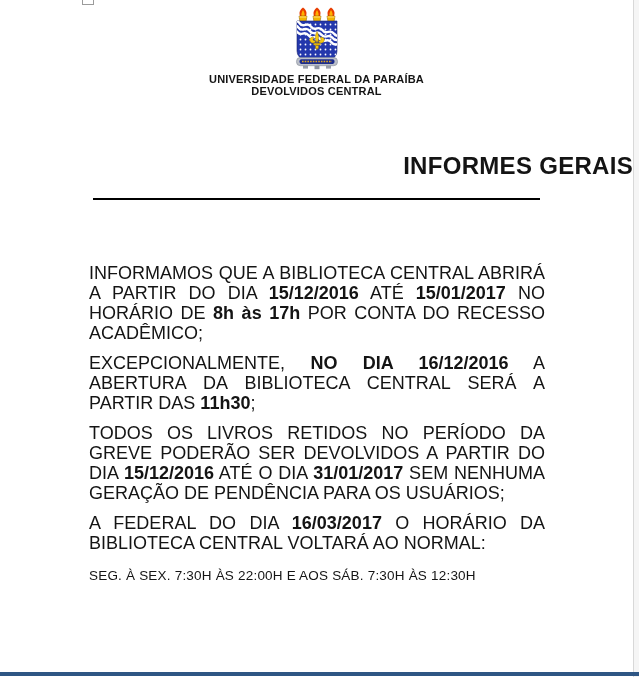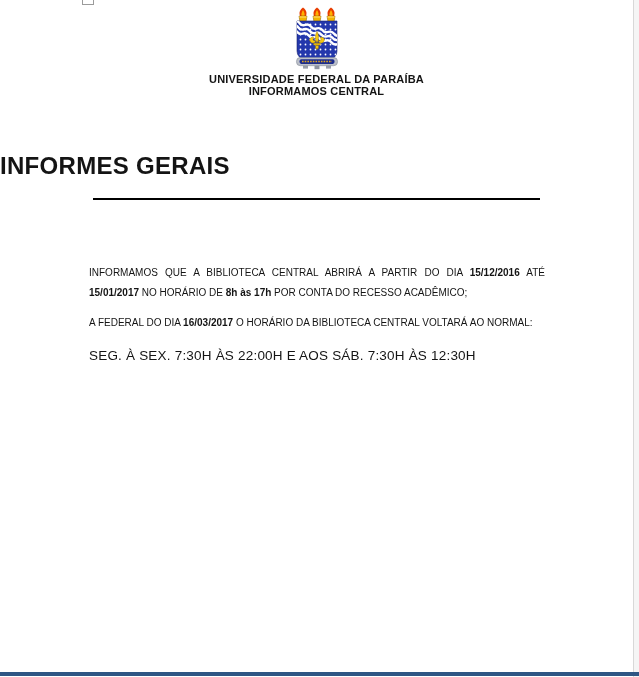--- a/index.html
+++ b/index.html
@@ -16,27 +16,27 @@
   .edge-line { position: absolute; left: 633px; top: 0; width: 1px; height: 677px; background: #d8d8d8; }
   .anchor-marker {
     position: absolute; left: 82px; top: -7px; width: 12px; height: 12px;
     border: 1px solid #9b9b9b; background: transparent;
   }
   .header { padding-top: 7px; text-align: center; }
   .logo { display: block; margin: 0 auto; }
   .org-line1 { margin-top: 3px; font-size: 11px; line-height: 12px; font-weight: bold; letter-spacing: 0.2px; }
   .org-line2 { font-size: 11px; line-height: 12px; font-weight: bold; letter-spacing: 0.2px; }
   .notice-title {
-    margin-top: 55px; text-align: left;
+    margin-top: 55px; text-align: right;
     font-size: 24px; line-height: 28px; font-weight: bold; letter-spacing: 0.3px;
   }
   .title-rule { margin: 18px 0 0 93px; width: 447px; height: 2px; background: #000; }
   .content { margin: 63px 0 0 89px; width: 456px; }
   .content p.para {
-    font-size: 10px; line-height: 20px; margin: 0 0 10px 0;
+    font-size: 18px; line-height: 20px; margin: 0 0 10px 0;
     text-align: justify; text-justify: inter-word;
   }
   .content p.para .b { font-weight: bold; }
   .schedule {
     padding-top: 3px; font-family: Liberation Sans, sans-serif;
     font-size: 13.5px; line-height: 20px; letter-spacing: 0.2px;
   }
   .signature {
     position: absolute; left: 0; top: 648px; width: 633px;
     text-align: center; font-size: 10px; line-height: 20px; margin-top: 40px;
@@ -88,29 +88,31 @@
         </g>
         <rect x="10" y="58.2" width="5" height="3.4" fill="#9aa0ac"></rect>
         <rect x="21.5" y="58.2" width="5" height="4" fill="#8f95a2"></rect>
         <rect x="33" y="58.2" width="5" height="3.4" fill="#9aa0ac"></rect>
         <rect x="3.5" y="50.5" width="41" height="8.2" rx="3.8" fill="#bcc0c9" stroke="#878d99" stroke-width="0.6"></rect>
         <rect x="6.5" y="52.3" width="35" height="4.6" rx="1.8" fill="#1d2d8d"></rect>
         <line x1="9" y1="54.6" x2="39" y2="54.6" stroke="#e0a71c" stroke-width="1.5" stroke-dasharray="1.6 1.1"></line>
       </svg>
     </span>
     <div class="org-line1">UNIVERSIDADE FEDERAL DA PARAÍBA</div>
-    <div class="org-line2">INFORMAMOS CENTRAL</div>
+    <div class="org-line2">DEVOLVIDOS CENTRAL</div>
   </div>
 
   <div class="notice-title">INFORMES GERAIS</div>
   <div class="title-rule"></div>
 
   <div class="content">
     <div id="paragraphs">
         <p class="para"><span>INFORMAMOS QUE A BIBLIOTECA CENTRAL ABRIRÁ A PARTIR DO DIA </span><span class="b">15/12/2016</span><span> ATÉ </span><span class="b">15/01/2017</span><span> NO HORÁRIO DE </span><span class="b">8h às 17h</span><span> POR CONTA DO RECESSO ACADÊMICO;</span></p>
+        <p class="para"><span>EXCEPCIONALMENTE, </span><span class="b">NO DIA 16/12/2016</span><span> A ABERTURA DA BIBLIOTECA CENTRAL SERÁ A PARTIR DAS </span><span class="b">11h30</span><span>;</span></p>
+        <p class="para"><span>TODOS OS LIVROS RETIDOS NO PERÍODO DA GREVE PODERÃO SER DEVOLVIDOS A PARTIR DO DIA </span><span class="b">15/12/2016</span><span> ATÉ O DIA </span><span class="b">31/01/2017</span><span> SEM NENHUMA GERAÇÃO DE PENDÊNCIA PARA OS USUÁRIOS;</span></p>
         <p class="para"><span>A FEDERAL DO DIA </span><span class="b">16/03/2017</span><span> O HORÁRIO DA BIBLIOTECA CENTRAL VOLTARÁ AO NORMAL:</span></p>
       </div>
     <div class="schedule">SEG. À SEX. 7:30H ÀS 22:00H E AOS SÁB. 7:30H ÀS 12:30H</div>
   </div>
 
   <div class="signature">A DIREÇÃO</div>
 </div>
 
 <div class="gutter"></div>
 <div class="edge-line"></div>

